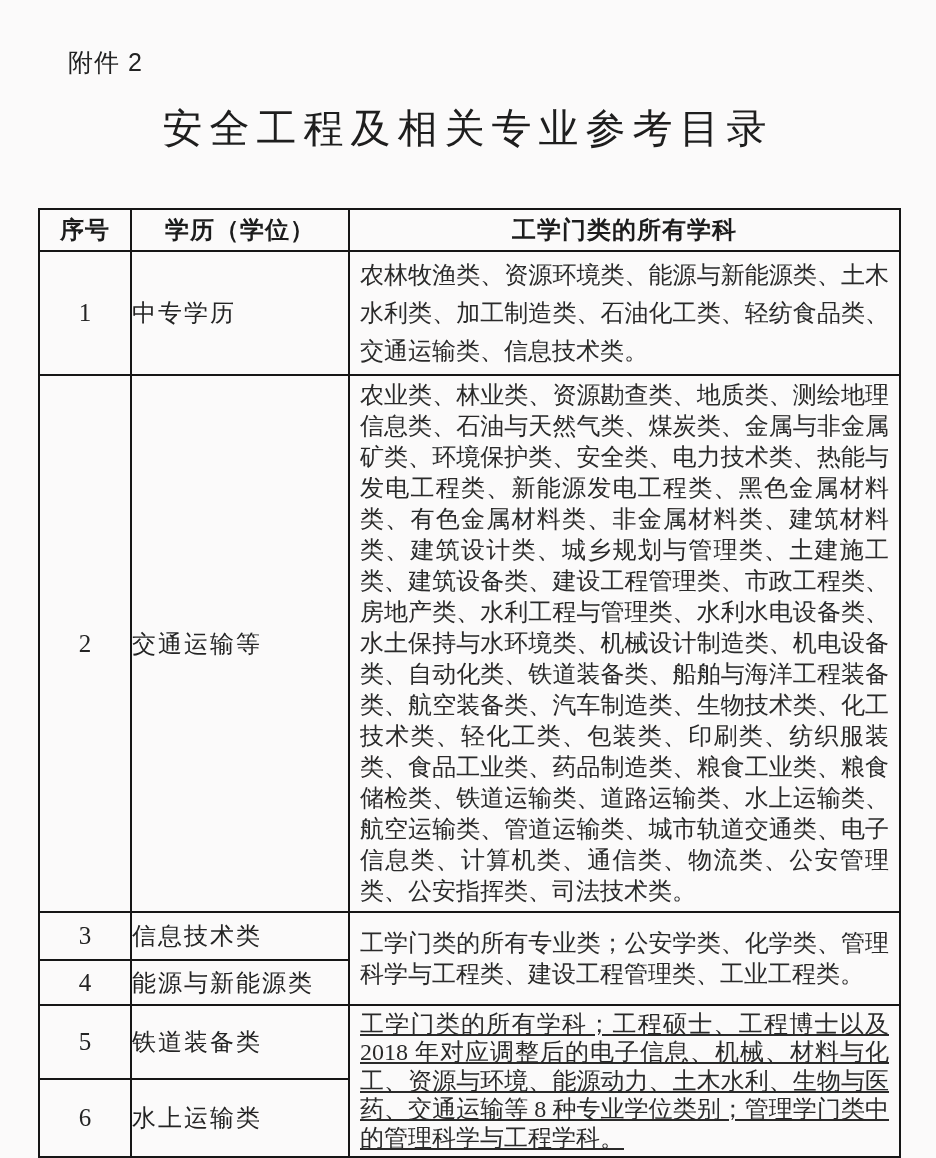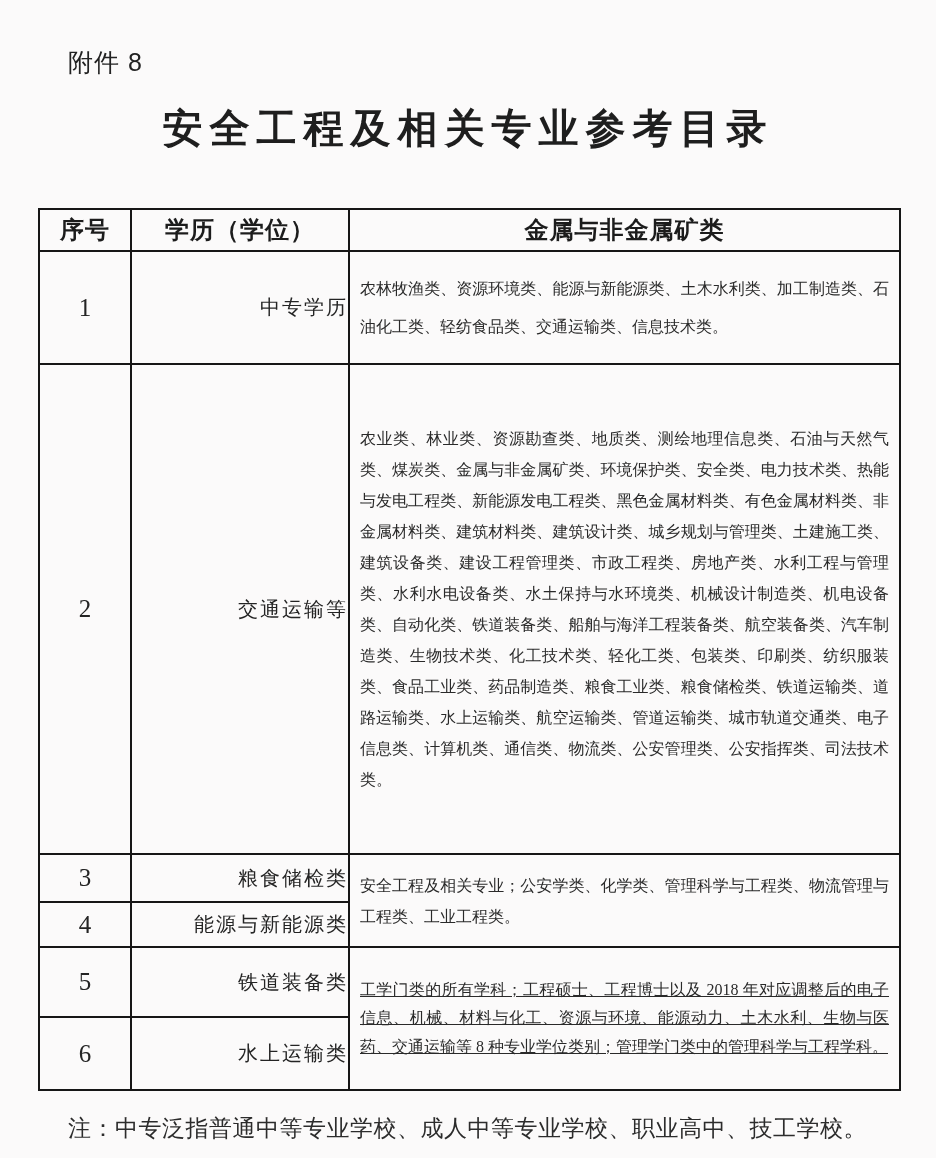--- a/index.html
+++ b/index.html
@@ -24,21 +24,21 @@
     margin-left: 68px;
     font-size: 25px;
     letter-spacing: 1px;
     font-family: "Liberation Sans", sans-serif;
     color: #222;
   }
   .doc-title {
     margin: 22px 0 0 0;
     text-align: center;
     font-size: 40px;
-    font-weight: bold;
+    font-weight: normal;
     letter-spacing: 7px;
     color: #1e1e1e;
     font-family: "Liberation Serif", serif;
   }
   table.majors-table {
     border-collapse: collapse;
     table-layout: fixed;
     width: 861px;
     margin: 52px 0 0 38px;
     background: transparent;
@@ -59,32 +59,32 @@
     letter-spacing: 1px;
     color: #1c1c1c;
   }
   td.cell-no {
     text-align: center;
     vertical-align: middle;
     font-size: 25px;
     color: #242424;
   }
   td.cell-degree {
-    text-align: right;
+    text-align: left;
     vertical-align: middle;
-    font-size: 20px;
+    font-size: 24px;
     letter-spacing: 2px;
     color: #242424;
   }
   td.cell-majors {
     text-align: justify;
     text-justify: inter-ideograph;
     vertical-align: middle;
     padding: 4px 10px 4px 10px;
-    font-size: 16px;
+    font-size: 24px;
     color: #2a2a2a;
   }
   .lh-r1  { line-height: 38px; }
   .lh-r2  { line-height: 31px; }
   .lh-r34 { line-height: 31px; }
   .lh-r56 { line-height: 28.4px; text-decoration: underline; }
 
   tr.h-r1 { height: 113px; }
   tr.h-r2 { height: 490px; }
   tr.h-r3 { height: 48px; }
@@ -97,52 +97,52 @@
     font-size: 23px;
     letter-spacing: 0.5px;
     color: #2c2c2c;
   }
 </style>
 </head>
 <body>
 
 <div class="page">
 
-  <div class="attachment">附件 8</div>
+  <div class="attachment">附件 2</div>
 
   <h1 class="doc-title">安全工程及相关专业参考目录</h1>
 
   <table class="majors-table">
     <colgroup>
       <col style="width:92px">
       <col style="width:218px">
       <col style="width:551px">
     </colgroup>
     <thead>
       <tr>
         <th>序号</th>
         <th>学历（学位）</th>
-        <th>金属与非金属矿类</th>
+        <th>工学门类的所有学科</th>
       </tr>
     </thead>
     <tbody>
       <tr class="h-r1">
         <td class="cell-no">1</td>
         <td class="cell-degree">中专学历</td>
         <td class="cell-majors lh-r1">农林牧渔类、资源环境类、能源与新能源类、土木水利类、加工制造类、石油化工类、轻纺食品类、交通运输类、信息技术类。</td>
       </tr>
       <tr class="h-r2">
         <td class="cell-no">2</td>
         <td class="cell-degree">交通运输等</td>
         <td class="cell-majors lh-r2">农业类、林业类、资源勘查类、地质类、测绘地理信息类、石油与天然气类、煤炭类、金属与非金属矿类、环境保护类、安全类、电力技术类、热能与发电工程类、新能源发电工程类、黑色金属材料类、有色金属材料类、非金属材料类、建筑材料类、建筑设计类、城乡规划与管理类、土建施工类、建筑设备类、建设工程管理类、市政工程类、房地产类、水利工程与管理类、水利水电设备类、水土保持与水环境类、机械设计制造类、机电设备类、自动化类、铁道装备类、船舶与海洋工程装备类、航空装备类、汽车制造类、生物技术类、化工技术类、轻化工类、包装类、印刷类、纺织服装类、食品工业类、药品制造类、粮食工业类、粮食储检类、铁道运输类、道路运输类、水上运输类、航空运输类、管道运输类、城市轨道交通类、电子信息类、计算机类、通信类、物流类、公安管理类、公安指挥类、司法技术类。</td>
       </tr>
       <tr class="h-r3">
         <td class="cell-no">3</td>
-        <td class="cell-degree">粮食储检类</td>
-        <td class="cell-majors lh-r34" rowspan="2">安全工程及相关专业；公安学类、化学类、管理科学与工程类、物流管理与工程类、工业工程类。</td>
+        <td class="cell-degree">信息技术类</td>
+        <td class="cell-majors lh-r34" rowspan="2">工学门类的所有专业类；公安学类、化学类、管理科学与工程类、建设工程管理类、工业工程类。</td>
       </tr>
       <tr class="h-r4">
         <td class="cell-no">4</td>
         <td class="cell-degree">能源与新能源类</td>
       </tr>
       <tr class="h-r5">
         <td class="cell-no">5</td>
         <td class="cell-degree">铁道装备类</td>
         <td class="cell-majors lh-r56" rowspan="2">工学门类的所有学科；工程硕士、工程博士以及 2018 年对应调整后的电子信息、机械、材料与化工、资源与环境、能源动力、土木水利、生物与医药、交通运输等 8 种专业学位类别；管理学门类中的管理科学与工程学科。</td>
       </tr>

